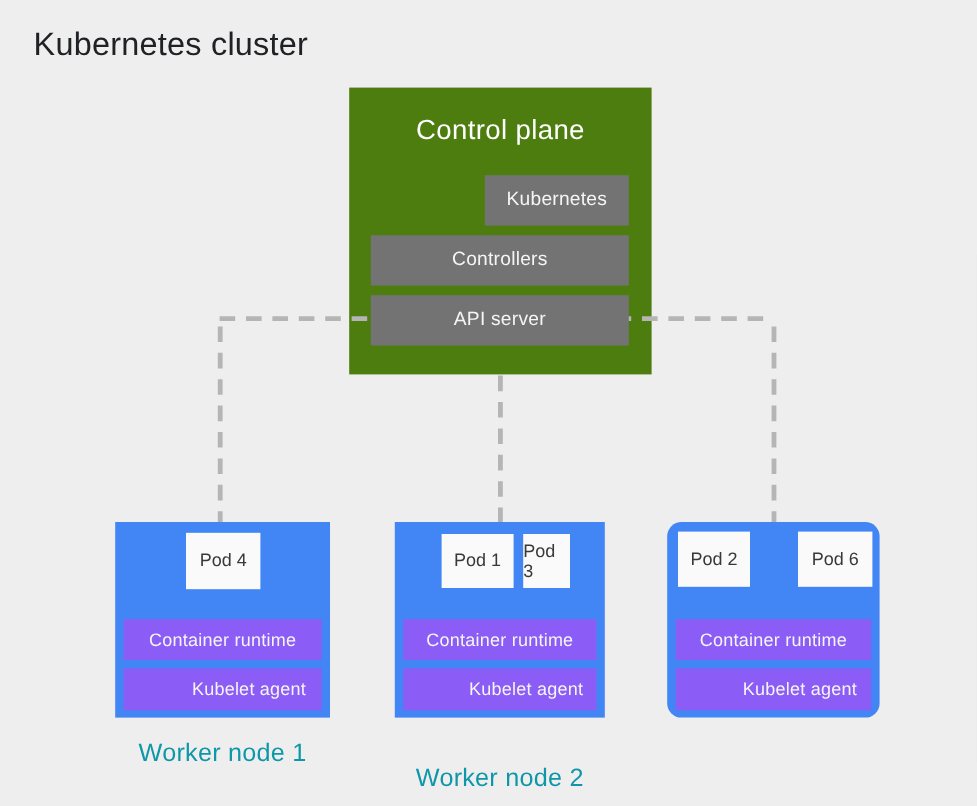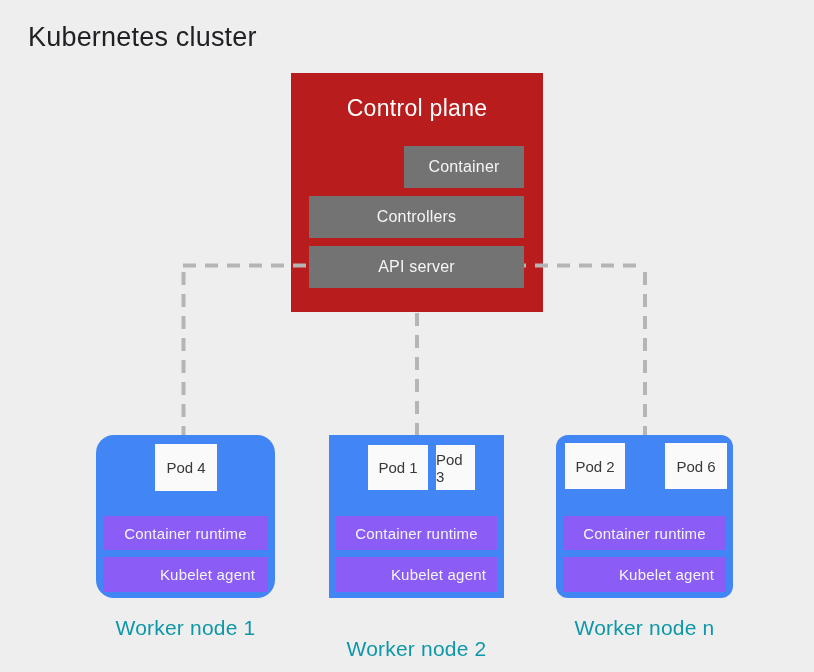--- a/index.html
+++ b/index.html
@@ -26,21 +26,21 @@
     left: 0; top: 0;
     z-index: 1;
     pointer-events: none;
   }
   .control-plane {
     position: absolute;
     left: 291px;
     top: 73px;
     width: 252px;
     height: 239px;
-    background: #b91c1c;
+    background: #4d7c0f;
   }
   .control-plane-title {
     position: absolute;
     left: 0;
     top: 22px;
     width: 100%;
     text-align: center;
     font-size: 23px;
     letter-spacing: 0.3px;
     color: #ffffff;
@@ -62,21 +62,21 @@
   .cp-controllers { left: 18px;  top: 123px; width: 215px; height: 42px; }
   .cp-apiserver   { left: 18px;  top: 173px; width: 215px; height: 42px; }
 
   .worker-node {
     position: absolute;
     top: 435px;
     height: 163px;
     background: #4285f4;
     z-index: 2;
   }
-  .wn-1 { left: 96px;  width: 179px; border-radius: 18px; }
+  .wn-1 { left: 96px;  width: 179px; }
   .wn-2 { left: 329px; width: 175px; }
   .wn-n { left: 556px; width: 177px; border-radius: 12px; }
 
   .pod {
     position: absolute;
     background: #fafafa;
     color: #37393b;
     font-size: 15px;
     display: flex;
     align-items: center;
@@ -125,21 +125,21 @@
 
   <svg class="connectors" width="814" height="672" viewBox="0 0 814 672">
     <line x1="183" y1="265.5" x2="645" y2="265.5" stroke="#b5b5b5" stroke-width="4" stroke-dasharray="13 9"></line>
     <line x1="183.5" y1="272" x2="183.5" y2="437" stroke="#b5b5b5" stroke-width="4" stroke-dasharray="13 9"></line>
     <line x1="417" y1="313" x2="417" y2="437" stroke="#b5b5b5" stroke-width="4" stroke-dasharray="13 9"></line>
     <line x1="645" y1="272" x2="645" y2="437" stroke="#b5b5b5" stroke-width="4" stroke-dasharray="13 9"></line>
   </svg>
 
   <div class="control-plane">
     <div class="control-plane-title">Control plane</div>
-    <div class="cp-comp cp-scheduler">Container</div>
+    <div class="cp-comp cp-scheduler">Kubernetes</div>
     <div class="cp-comp cp-controllers">Controllers</div>
     <div class="cp-comp cp-apiserver">API server</div>
   </div>
 
   <div class="worker-node wn-1">
     <div class="pod pod-a">Pod 4</div>
     <div class="node-layer layer-runtime">Container runtime</div>
     <div class="node-layer layer-kubelet">Kubelet agent</div>
   </div>
 
@@ -152,15 +152,14 @@
 
   <div class="worker-node wn-n">
     <div class="pod pod-a">Pod 2</div>
     <div class="pod pod-b">Pod 6</div>
     <div class="node-layer layer-runtime">Container runtime</div>
     <div class="node-layer layer-kubelet">Kubelet agent</div>
   </div>
 
   <div class="worker-label wl-1">Worker node 1</div>
   <div class="worker-label wl-2">Worker node 2</div>
-  <div class="worker-label wl-n">Worker node n</div>
 
 </div>
 
 </body></html>

